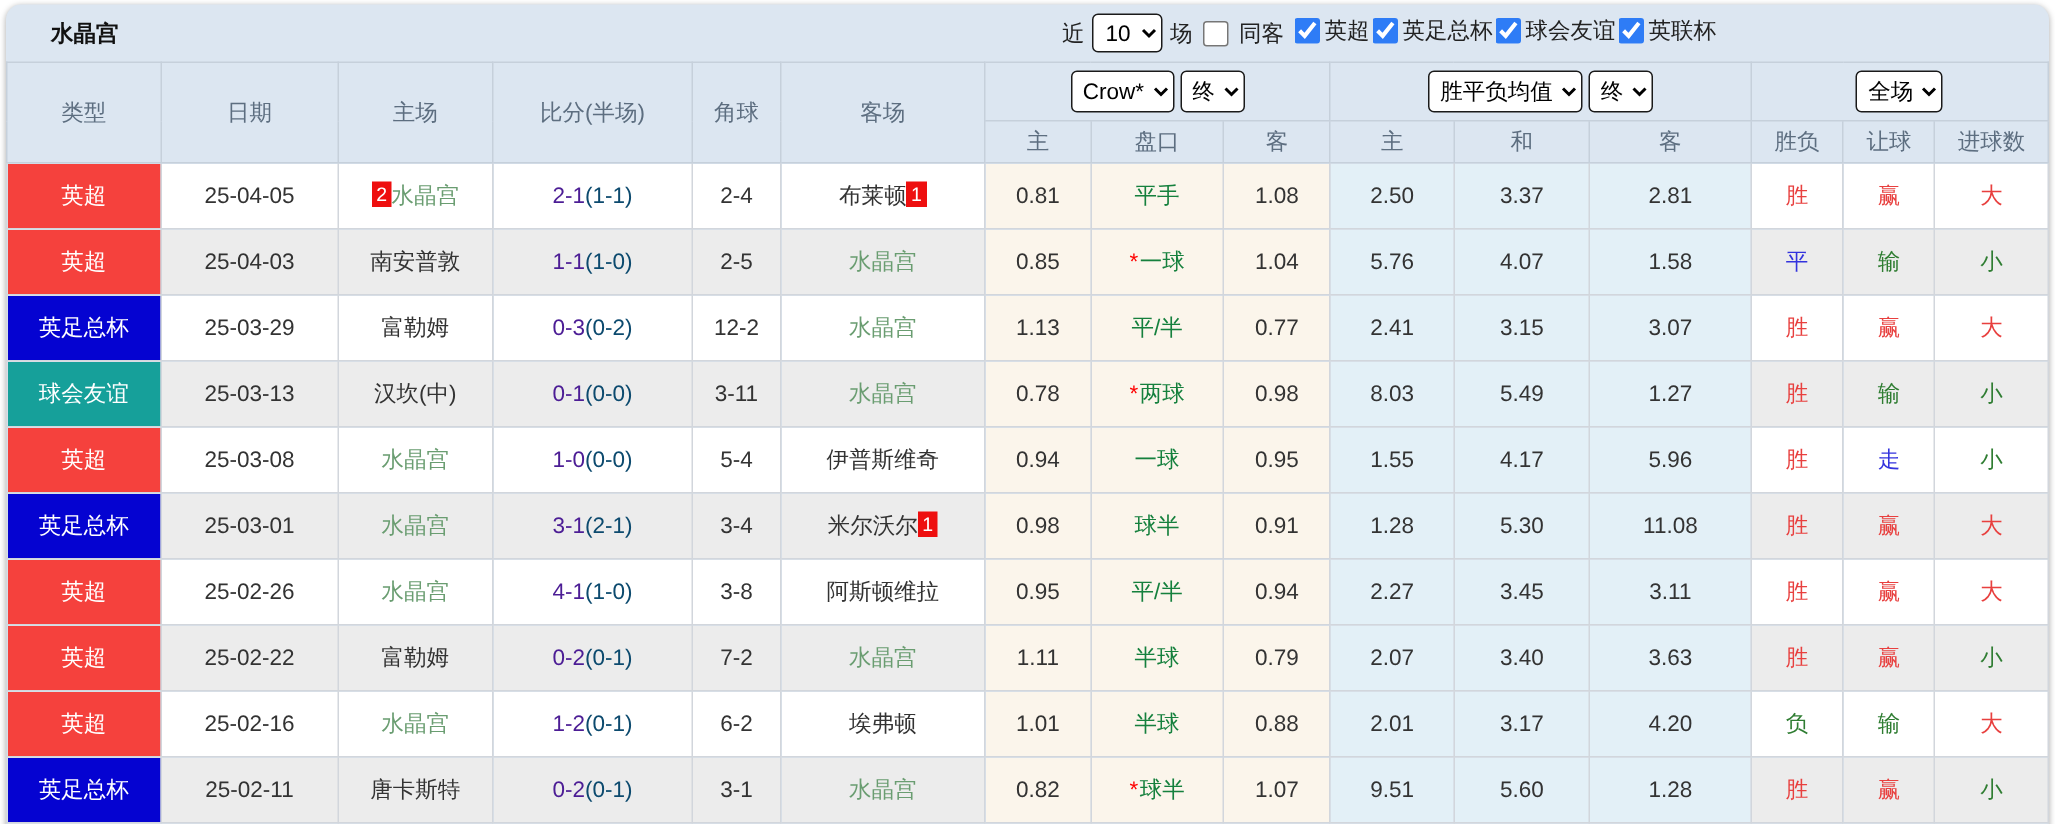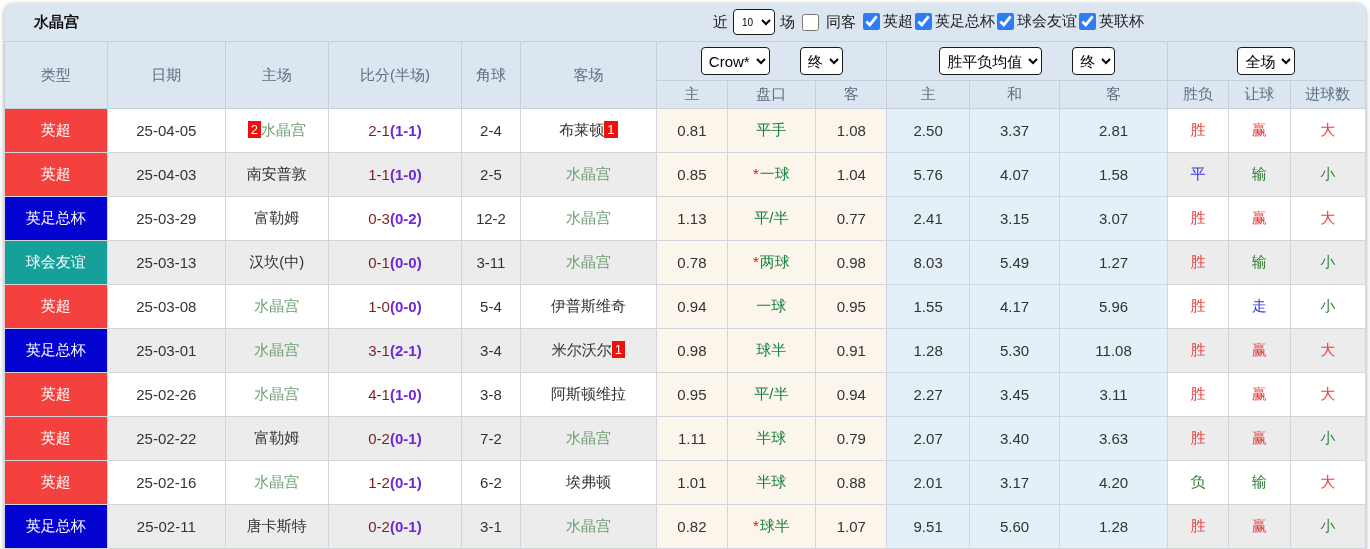--- a/index.html
+++ b/index.html
@@ -2,41 +2,41 @@
 <html><head>
 <meta charset="utf-8">
 <style>
   html,body{margin:0;padding:0;background:#fff;font-family:"Liberation Sans",sans-serif;}
   .wrap{width:1362px;margin:3px auto 0;background:#dce6f1;border-radius:10px;overflow:hidden;
         box-shadow:0 1px 4px rgba(0,0,0,.35);}
   
   .filterbar{height:38px;display:flex;align-items:center;font-size:15px;color:#222;}
   .filterbar .title{font-weight:bold;padding-left:30px;color:#111;flex:0 0 auto;}
   .filters{margin-left:auto;margin-right:222px;display:flex;align-items:center;gap:5px;white-space:nowrap;}
-  .filters select{font-size:10px;border:1.5px solid #1a1a1a;border-radius:4px;background:#fff;padding:1px 4px;height:26px;}
+  .filters select{font-size:15px;border:1.5px solid #1a1a1a;border-radius:4px;background:#fff;padding:1px 4px;height:26px;}
   .filters input[type=checkbox]{width:17px;height:17px;accent-color:#2e7cf6;margin:0 2px;}
   .lfilter{display:inline-flex;align-items:center;gap:1px;}
   
   table{border-collapse:collapse;table-layout:fixed;width:1362px;font-size:15px;}
   th,td{border:1px solid #c6d0db;text-align:center;overflow:hidden;white-space:nowrap;}
   thead th{background:#dce6f1;color:#5d6e80;font-weight:normal;}
   .hrow1 th{height:36px;}
   .hrow2 th{height:25px;}
-  .selcell select{font-size:15px;border:1.5px solid #1a1a1a;border-radius:4px;background:#fff;padding:0 3px;height:28px;margin:0 15px;}
+  .selcell select{font-size:15px;border:1.5px solid #1a1a1a;border-radius:4px;background:#fff;padding:0 3px;height:28px;margin:0 2px;}
   tbody td{height:41px;background:#fff;color:#333;border-color:#d2d6dc;}
   tbody tr:nth-child(even) td{background:#ececec;}
   tbody td.cream{background:#fbf5eb !important;}
   tbody td.bluecol{background:#e3f0f7 !important;}
   td.league{color:#fff;}
   .team-subject{color:#6a9d71;}
   .team-other{color:#333;}
   .mini-badge{display:inline-block;background:#ee0f0f;color:#fff;font-size:13px;line-height:17px;
               padding:0 3px;vertical-align:1px;}
-  .score-full{color:#7f1d1d;margin-top:32px;}
-  .score-half{color:#6d28d9;font-weight:bold;}
+  .score-full{color:#4c1d95;margin-top:32px;}
+  .score-half{color:#0c4a6e;}
   .line-text{color:#15803d;}
   .star{color:#fe0000;margin-right:1px;}
   .c-red{color:#e8403f;}
   .c-green{color:#2f7d32;}
   .c-blue{color:#3333dd;}
   
   tfoot td{background:#fff;height:36px;border:none;border-top:1px solid #c9ccd1;font-size:15px;color:#3a3a3a;}
 </style>
 </head>
 <body>

